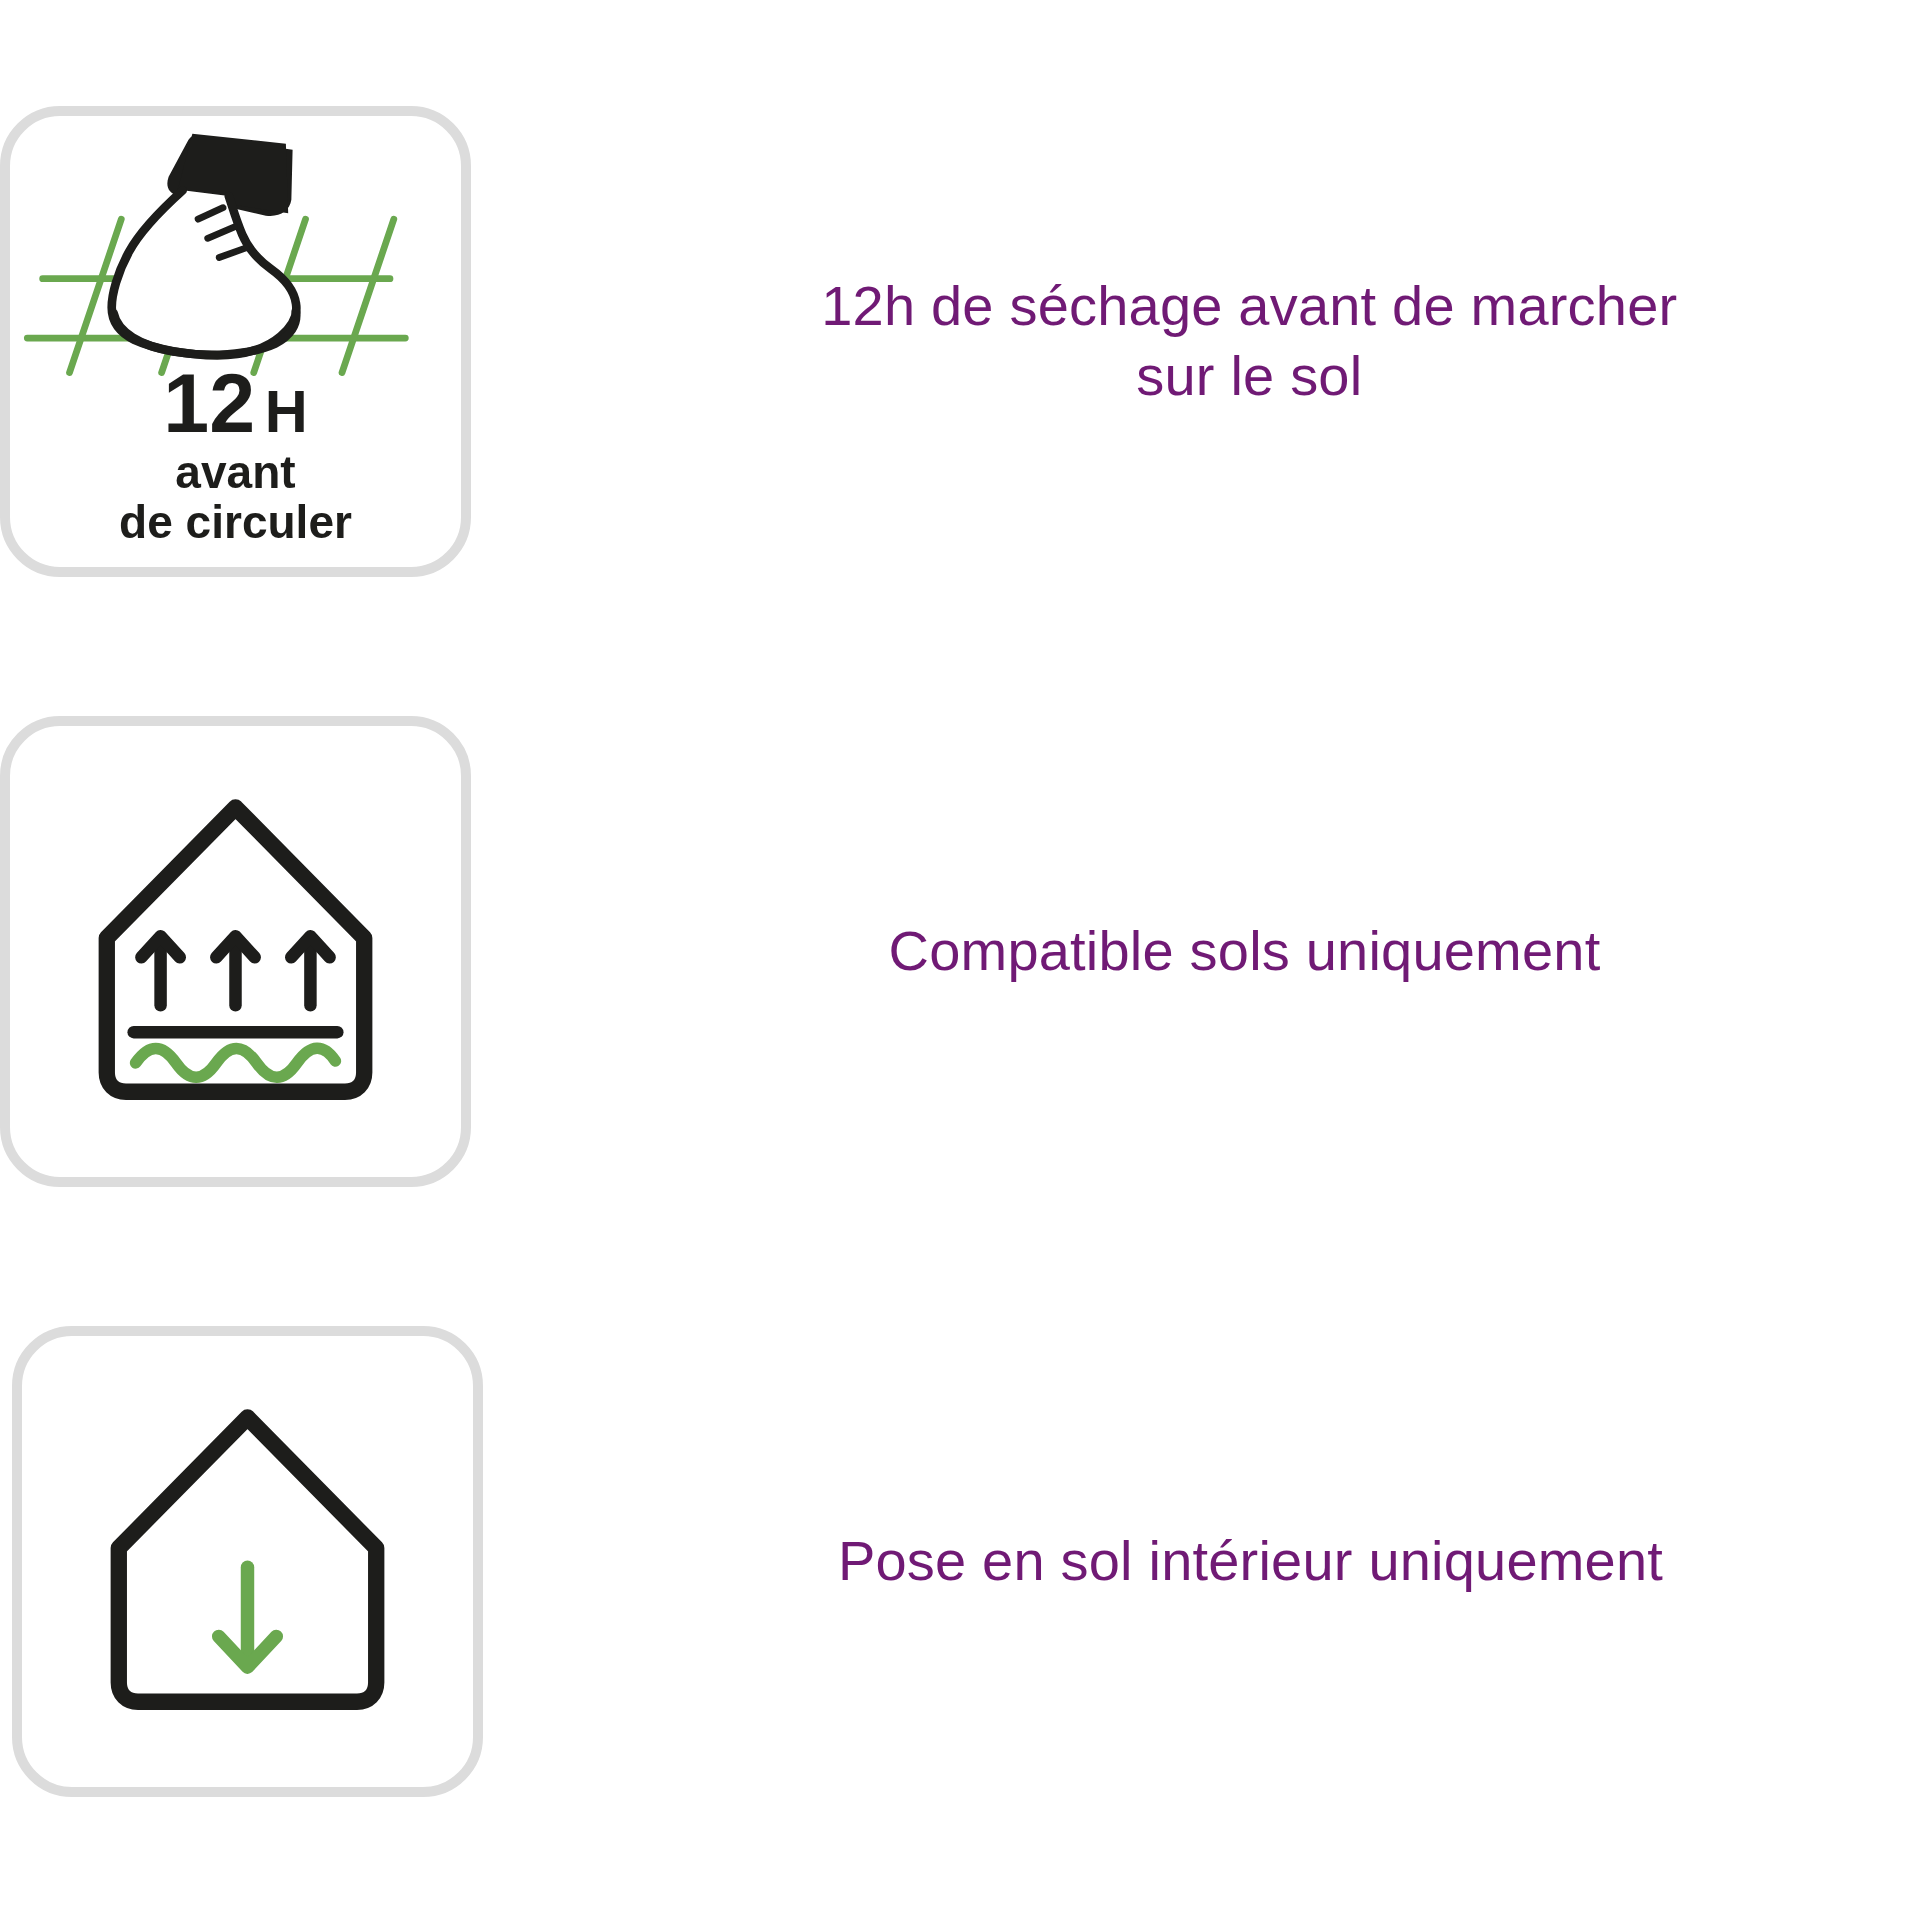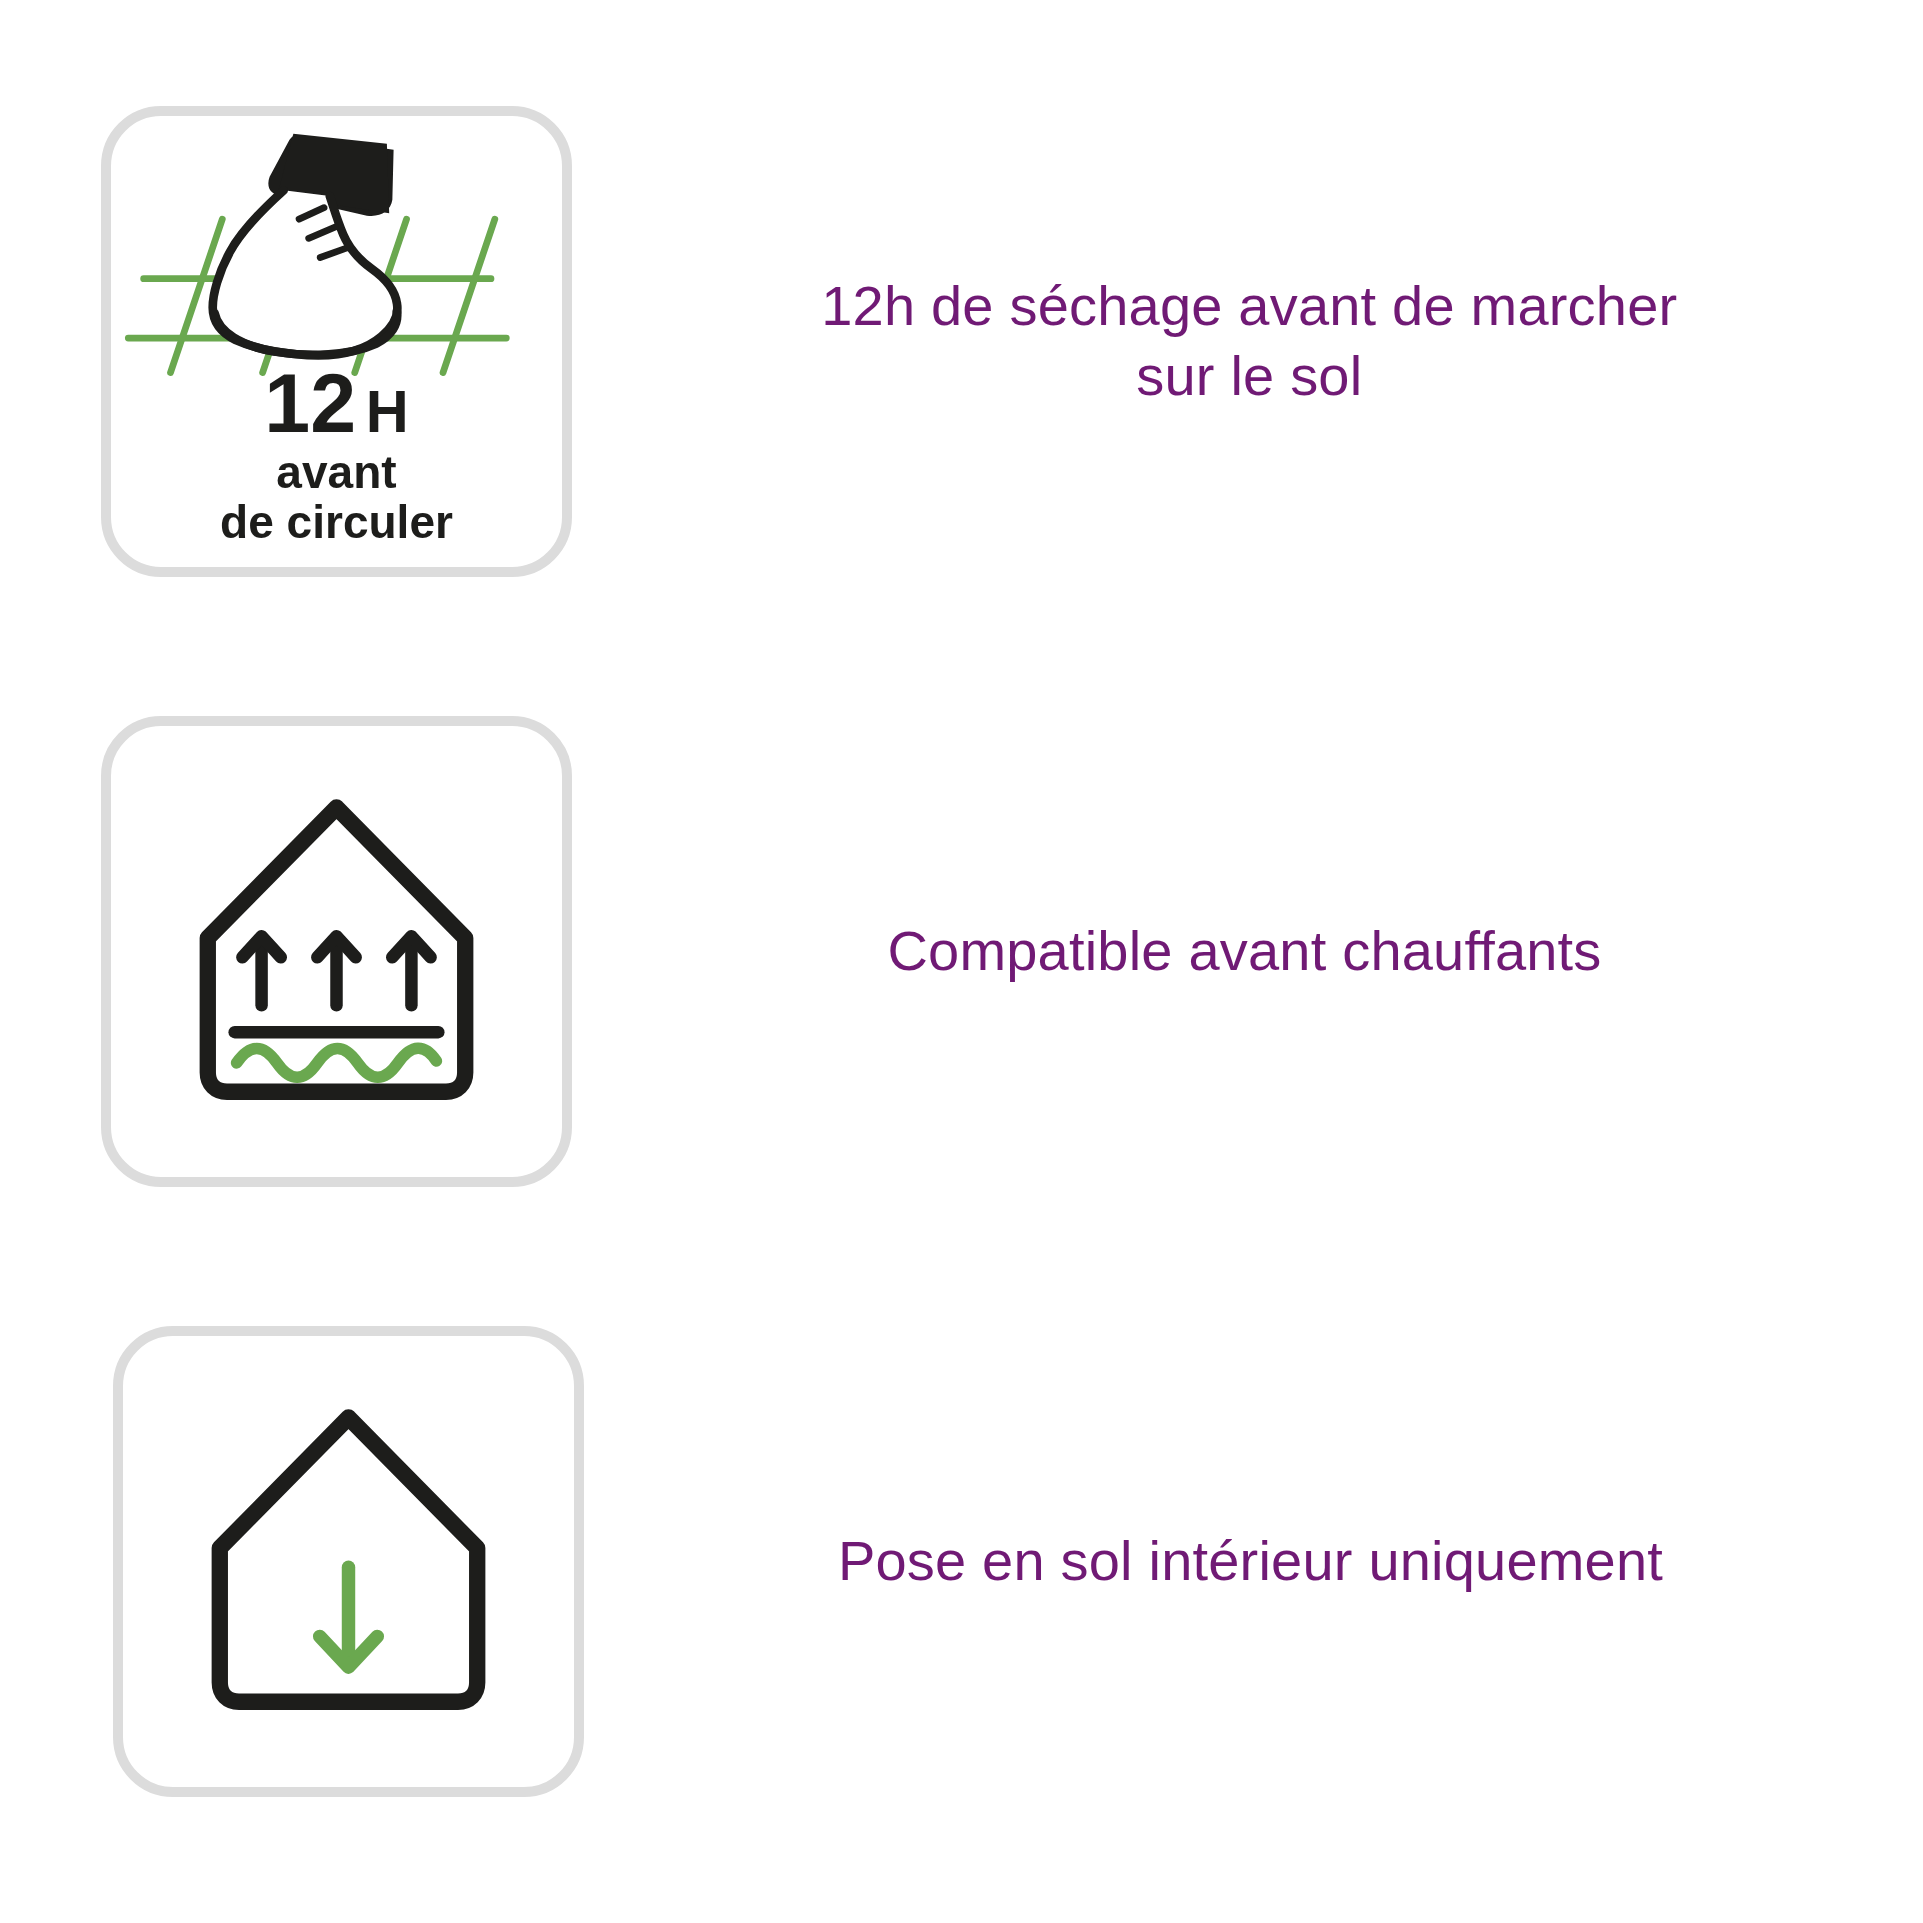--- a/index.html
+++ b/index.html
@@ -27,21 +27,21 @@
   .feature-row {
     display: flex;
     align-items: center;
     height: 480px;
     margin-bottom: 130px;
   }
 
   .icon-col {
     width: 672px;
     display: flex;
-    justify-content: center;
+    justify-content: flex-start;
     align-items: center;
     flex: 0 0 672px;
   }
 
   .icon-tile {
     width: 471px;
     height: 471px;
     border: 10.6px solid #dcdcdc;
     border-radius: 60px;
     background: #ffffff;
@@ -156,21 +156,21 @@
             <polyline points="248,196 268,174 288,196" stroke-linejoin="round"></polyline>
           </g>
 
           <line x1="84" y1="274" x2="296" y2="274" stroke="#1d1d1b" stroke-width="13" stroke-linecap="round"></line>
 
           <path d="M86 306 C100 286 114 286 128 306 C142 326 156 326 170 306 C184 286 198 286 212 306 C226 326 240 326 254 306 C268 286 282 286 294 304" fill="none" stroke="#6aa84f" stroke-width="12" stroke-linecap="round"></path>
         </svg>
       </div>
     </div>
     <div class="text-col">
-      <div class="feature-text">Compatible avant chauffants</div>
+      <div class="feature-text">Compatible sols uniquement</div>
     </div>
   </div>
 
   <div class="feature-row row-3">
     <div class="icon-col">
       <div class="icon-tile">
         <svg width="365" height="365" viewBox="0 0 380 380" xmlns="http://www.w3.org/2000/svg">
           <path d="M56 176 L190 40 L324 176 L324 316 C324 328 316 336 304 336 L76 336 C64 336 56 328 56 316 Z" fill="none" stroke="#1d1d1b" stroke-width="17" stroke-linejoin="round"></path>
           <g stroke="#6aa84f" stroke-width="14" stroke-linecap="round" fill="none">
             <line x1="190" y1="196" x2="190" y2="296"></line>

